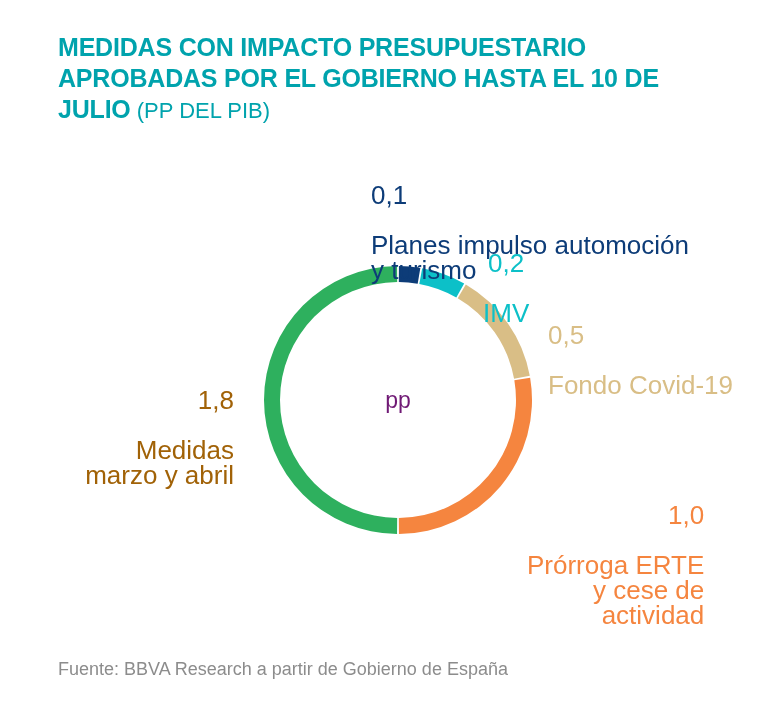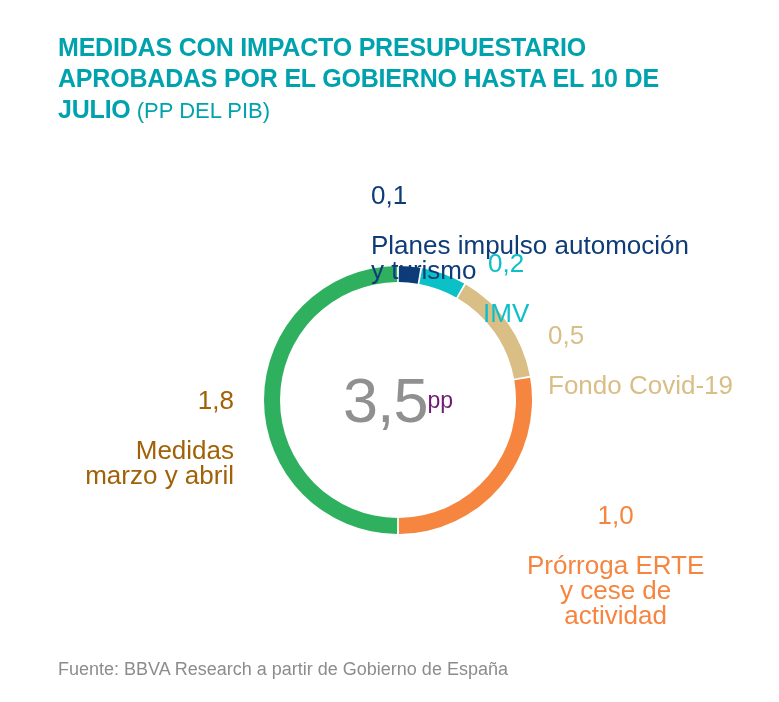--- a/index.html
+++ b/index.html
@@ -91,21 +91,21 @@
   #callout-fondo {
     left: 548px;
     top: 298px;
     color: #D9BE86;
     text-align: left;
   }
   #callout-erte {
     left: 527px;
     top: 478px;
     color: #F5853F;
-    text-align: center;
+    text-align: right;
   }
   #callout-medidas {
     left: 38px;
     top: 363px;
     width: 196px;
     color: #a16207;
     text-align: right;
   }
 
   
@@ -126,21 +126,20 @@
   <svg id="donut-svg" width="270" height="270" viewBox="0 0 270 270">
     <g id="donut-segments" transform="translate(135,135)">
         <path d="M 0.9354888799268576 -133.9967345145229 A 134 134 0 0 1 22.347012059957713 -132.12346896744765 L 19.678712112500076 -116.34753237431957 A 118 118 0 0 0 0.8237887151594716 -117.99712442323658 Z" fill="#0D3C78"></path>
         <path d="M 24.18956546357505 -131.7985770889937 A 134 134 0 0 1 66.18821012228696 -116.51232055369934 L 58.285140256939265 -102.60040168161584 A 118 118 0 0 0 21.30125913956609 -116.06143355597953 Z" fill="#0CC0C8"></path>
         <path d="M 67.80852439223594 -115.5768316737725 A 134 134 0 0 1 131.7985770889937 -24.189565463575054 L 116.06143355597953 -21.301259139566092 A 118 118 0 0 0 59.71198416629732 -101.77661296645638 Z" fill="#D9BE86"></path>
         <path d="M 132.12346896744768 -22.34701205995769 A 134 134 0 0 1 0.9354888799268576 133.9967345145229 L 0.8237887151594716 117.99712442323658 A 118 118 0 0 0 116.34753237431958 -19.678712112500058 Z" fill="#F5853F"></path>
         <path d="M -0.935488879926841 133.9967345145229 A 134 134 0 0 1 -0.9354888799268144 -133.9967345145229 L -0.8237887151594336 -117.99712442323658 A 118 118 0 0 0 -0.8237887151594571 117.99712442323658 Z" fill="#2EB05E"></path>
       </g>
   </svg>
   <div id="donut-center-label">
-    <span class="ctr-main">3,5</span>
       <span class="ctr-unit">pp</span>
   </div>
 </div>
 
 <div class="callout" id="callout-planes">
   <span class="cal-val">0,1</span>
   <span class="cal-name">Planes impulso automoción
 y turismo</span>
 </div>
 

